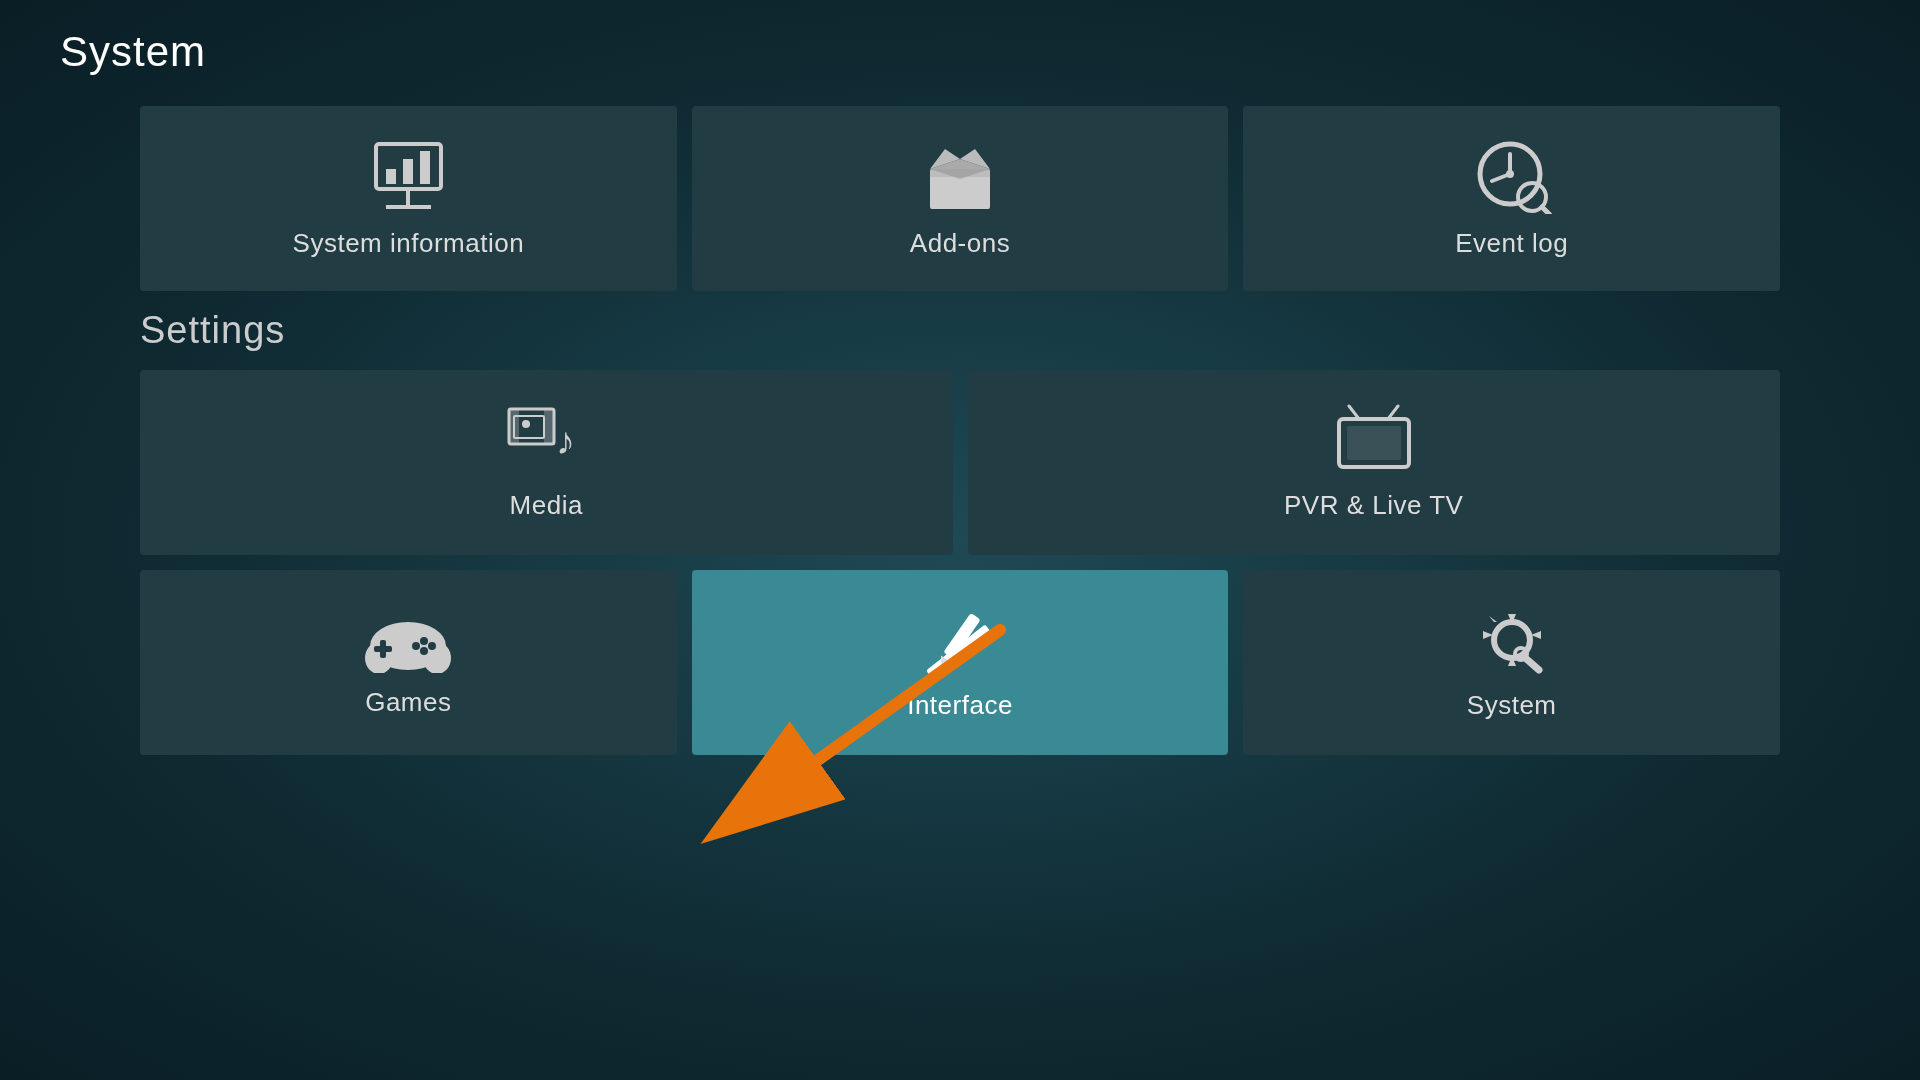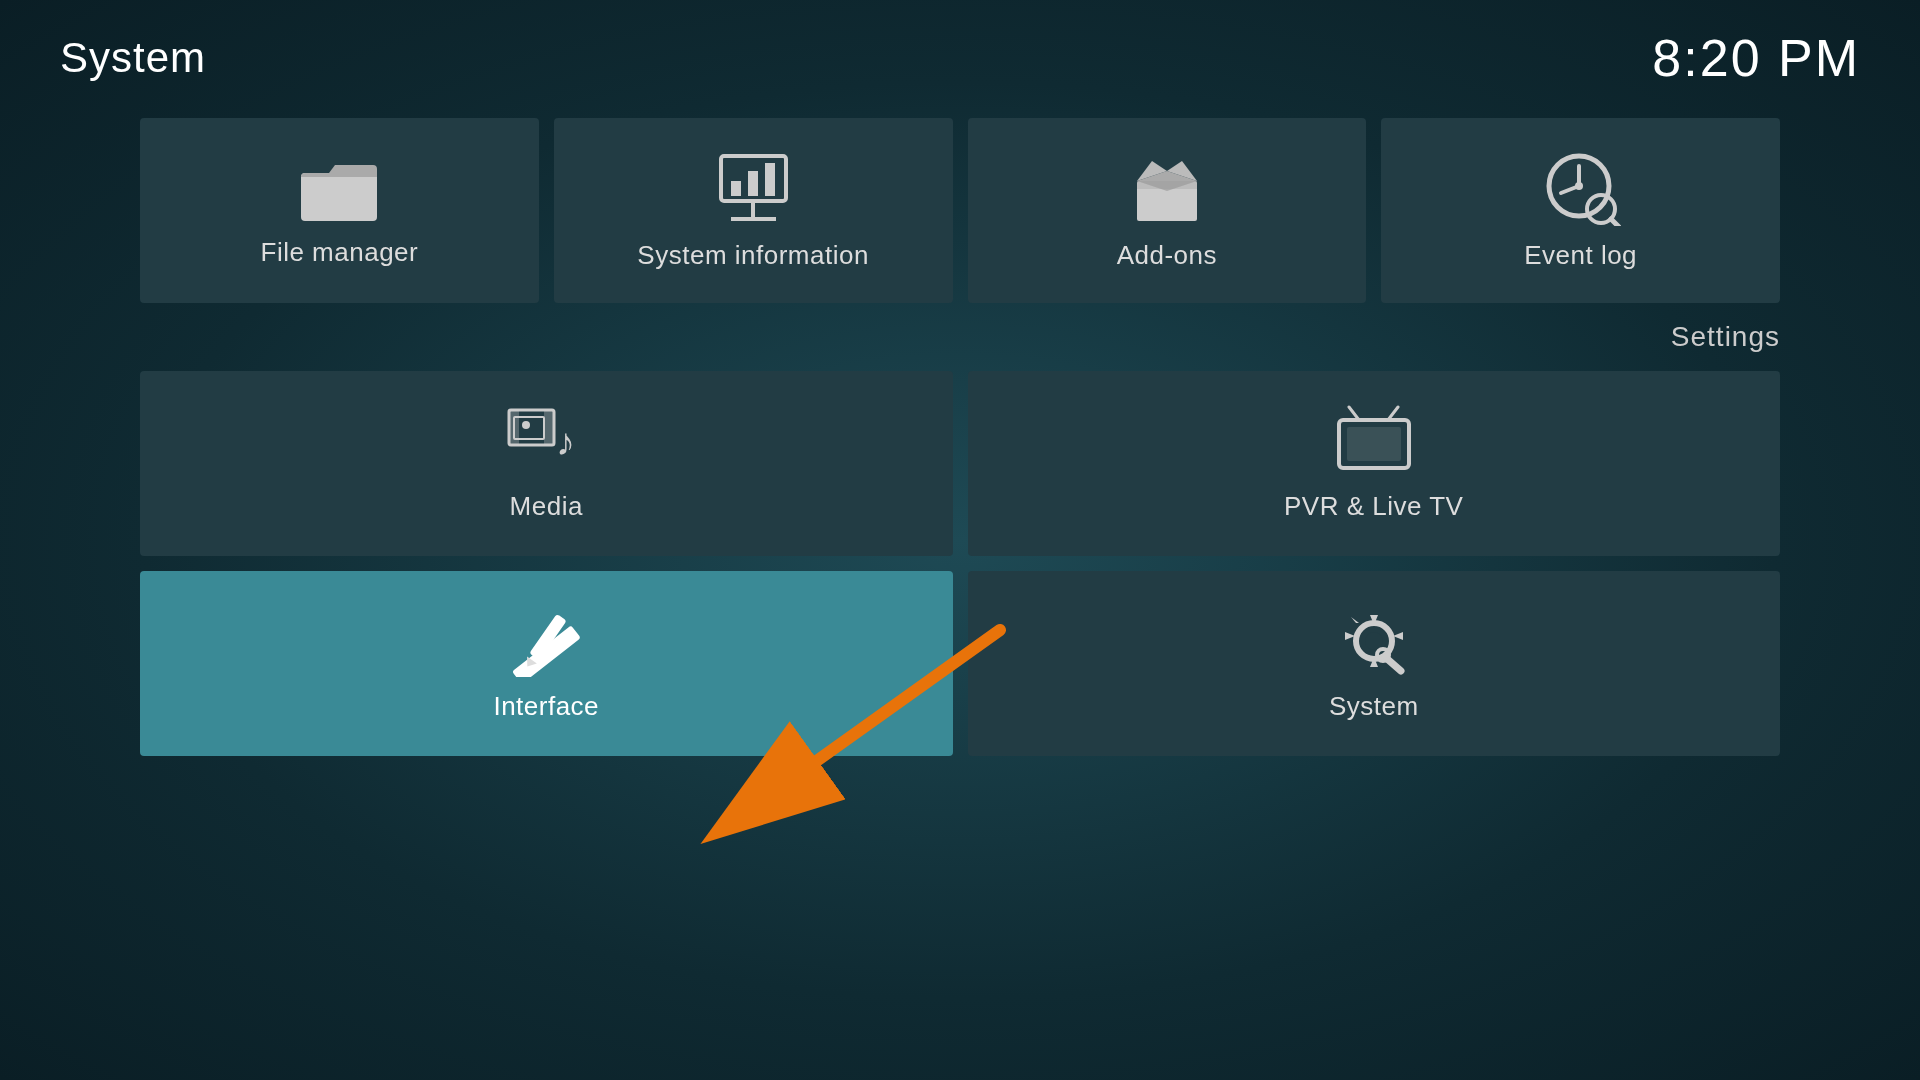--- a/index.html
+++ b/index.html
@@ -40,22 +40,22 @@
       padding: 30px 140px 0 140px;
     }
 
     .top-row {
       display: flex;
       gap: 15px;
       margin-bottom: 15px;
     }
 
     .section-label {
-      text-align: right;
-      font-size: 28px;
+      text-align: left;
+      font-size: 38px;
       font-weight: 300;
       color: #cccccc;
       margin: 18px 0 18px 0;
       letter-spacing: 1px;
     }
 
     .settings-grid {
       display: flex;
       flex-direction: column;
       gap: 15px;
@@ -125,36 +125,26 @@
       width: 1920px;
       height: 1080px;
       pointer-events: none;
     }
   </style>
 </head>
 <body>
 
 <div class="header">
   <span class="header-title">System</span>
-  <span class="header-time">8:20 PM</span>
 </div>
 
 <div class="main-content">
 
   <div class="top-row">
 
-    <div class="tile tile-top">
-      <div class="tile-icon">
-        <svg width="80" height="70" viewBox="0 0 80 70">
-          <rect x="2" y="20" width="76" height="48" rx="4" fill="#cccccc"></rect>
-          <path d="M2 24 Q2 20 6 20 L30 20 L36 12 L74 12 Q78 12 78 16 L78 24 Z" fill="#aaaaaa"></path>
-        </svg>
-      </div>
-      <span class="tile-label">File manager</span>
-    </div>
 
     <div class="tile tile-top">
       <div class="tile-icon">
         <svg width="85" height="75" viewBox="0 0 85 75">
 
           <rect x="10" y="5" width="65" height="45" rx="3" fill="none" stroke="#cccccc" stroke-width="4"></rect>
 
           <rect x="20" y="30" width="10" height="15" fill="#cccccc"></rect>
           <rect x="37" y="20" width="10" height="25" fill="#cccccc"></rect>
           <rect x="54" y="12" width="10" height="33" fill="#cccccc"></rect>
@@ -240,20 +230,41 @@
           </svg>
         </div>
         <span class="tile-label">PVR &amp; Live TV</span>
       </div>
 
 
     </div>
 
     <div class="grid-row">
 
+      <div class="tile tile-settings">
+        <div class="tile-icon">
+          <svg width="88" height="65" viewBox="0 0 88 65">
+
+            <ellipse cx="44" cy="38" rx="38" ry="24" fill="#cccccc"></ellipse>
+
+            <ellipse cx="15" cy="50" rx="14" ry="16" fill="#cccccc"></ellipse>
+
+            <ellipse cx="73" cy="50" rx="14" ry="16" fill="#cccccc"></ellipse>
+
+            <rect x="16" y="32" width="6" height="18" rx="2" fill="#223c44"></rect>
+            <rect x="10" y="38" width="18" height="6" rx="2" fill="#223c44"></rect>
+
+            <circle cx="60" cy="33" r="4" fill="#223c44"></circle>
+            <circle cx="68" cy="38" r="4" fill="#223c44"></circle>
+            <circle cx="60" cy="43" r="4" fill="#223c44"></circle>
+            <circle cx="52" cy="38" r="4" fill="#223c44"></circle>
+          </svg>
+        </div>
+        <span class="tile-label">Games</span>
+      </div>
 
       <div class="tile tile-settings tile-active">
         <div class="tile-icon">
           <svg width="85" height="72" viewBox="0 0 85 72">
 
             <rect x="5" y="42" width="75" height="16" rx="3" fill="#ffffff" transform="rotate(-38, 42, 50)"></rect>
 
             <rect x="38" y="8" width="12" height="48" rx="3" fill="#ffffff" transform="rotate(35, 44, 32)"></rect>
             <polygon points="44,68 50,60 38,60" fill="#dddddd" transform="rotate(35, 44, 32)"></polygon>
 

